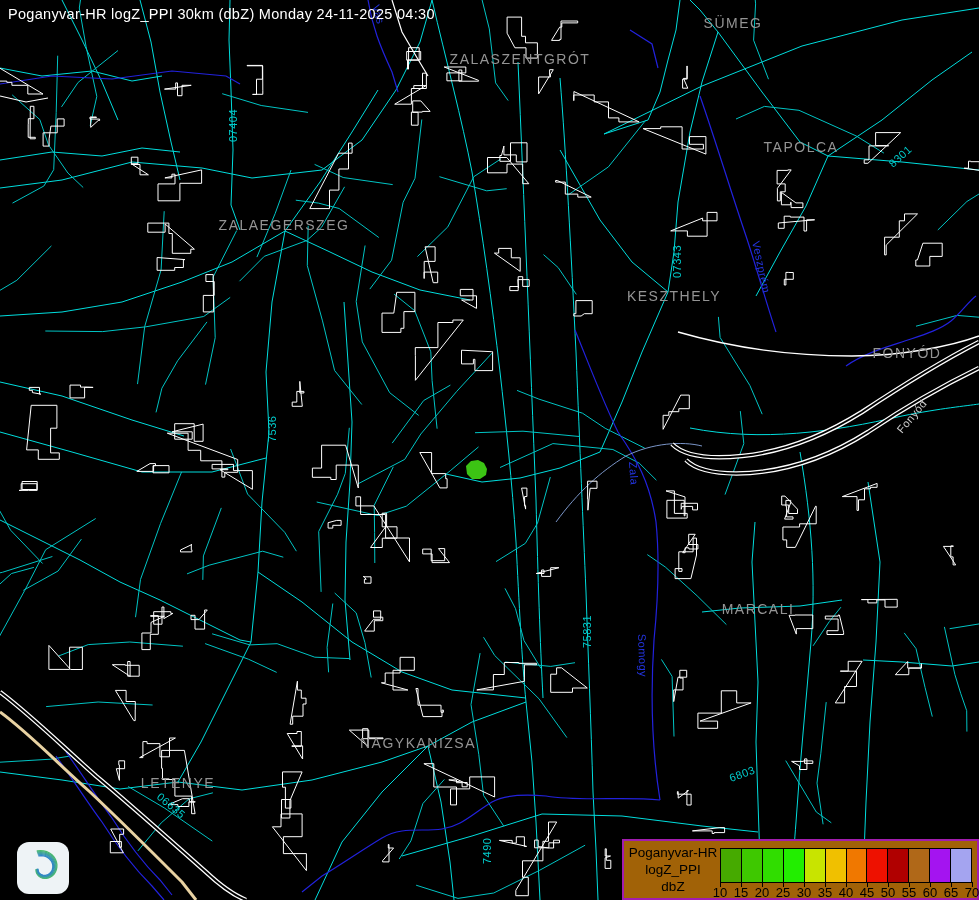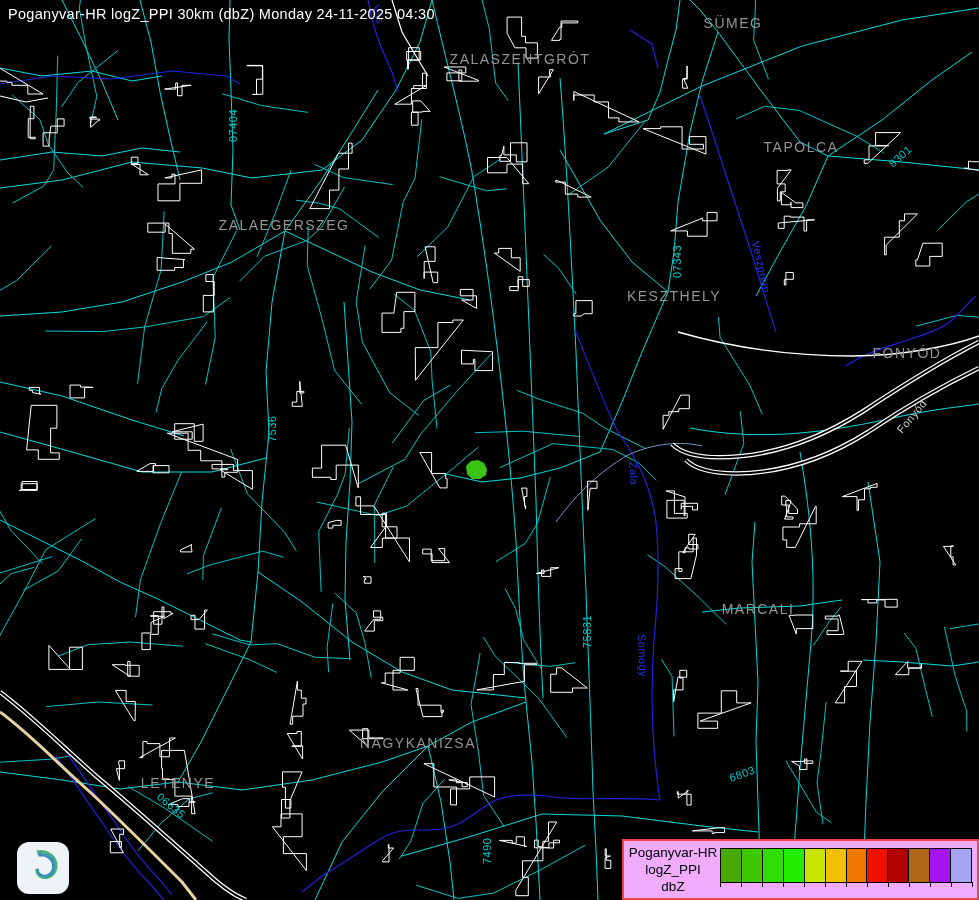--- a/index.html
+++ b/index.html
@@ -5,22 +5,22 @@
   html,body{margin:0;padding:0;background:#000;}
   #screen{position:relative;width:979px;height:900px;background:#000;overflow:hidden;
           font-family:"Liberation Sans",sans-serif;}
   #mapsvg{position:absolute;left:0;top:0;}
   .city{fill:#949494;font-size:14px;letter-spacing:1.5px;}
   .roadlbl{fill:#00cccc;font-size:11px;letter-spacing:.5px;}
   .arealbl{fill:#2233dd;font-size:11px;letter-spacing:.5px;}
   .whitelbl{fill:#cccccc;font-size:11px;letter-spacing:.5px;}
   #title{position:absolute;left:8px;top:6px;color:#fff;font-size:14.5px;letter-spacing:.3px;z-index:5;text-align:center;}
   
-  #legend{position:absolute;left:622px;top:839px;width:357px;height:61px;background:#f0abfc;
-          border:2px solid #ef4444;box-sizing:border-box;z-index:6;}
+  #legend{position:absolute;left:622px;top:839px;width:357px;height:61px;background:#a16207;
+          border:2px solid #a21caf;box-sizing:border-box;z-index:6;}
   #legend-text{position:absolute;left:2px;top:3px;width:94px;text-align:center;color:#000;
                font-size:13.5px;line-height:17px;}
   #swatchbar{position:absolute;left:96px;top:7px;width:250px;height:33px;display:flex;
              border:1px solid #000;box-sizing:content-box;}
   .swatch{flex:1 1 auto;border-right:1px solid #000;}
   .swatch:last-child{border-right:none;}
   #tickrow{position:absolute;left:96px;top:41px;width:252px;height:5px;}
   .tickmark{position:absolute;top:0;width:1px;height:5px;background:#000;}
   #numrow{position:absolute;left:96px;top:44px;width:252px;height:14px;}
   .ticklabel{position:absolute;transform:translateX(-50%);color:#000;font-size:13px;top:0;}
@@ -366,20 +366,35 @@
         <div class="tickmark" style="left: 84px;"></div>
         <div class="tickmark" style="left: 105px;"></div>
         <div class="tickmark" style="left: 126px;"></div>
         <div class="tickmark" style="left: 147px;"></div>
         <div class="tickmark" style="left: 168px;"></div>
         <div class="tickmark" style="left: 189px;"></div>
         <div class="tickmark" style="left: 210px;"></div>
         <div class="tickmark" style="left: 231px;"></div>
         <div class="tickmark" style="left: 252px;"></div>
       </div>
+    <div id="numrow">
+        <span class="ticklabel" style="left: 0px;">10</span>
+        <span class="ticklabel" style="left: 21px;">15</span>
+        <span class="ticklabel" style="left: 42px;">20</span>
+        <span class="ticklabel" style="left: 63px;">25</span>
+        <span class="ticklabel" style="left: 84px;">30</span>
+        <span class="ticklabel" style="left: 105px;">35</span>
+        <span class="ticklabel" style="left: 126px;">40</span>
+        <span class="ticklabel" style="left: 147px;">45</span>
+        <span class="ticklabel" style="left: 168px;">50</span>
+        <span class="ticklabel" style="left: 189px;">55</span>
+        <span class="ticklabel" style="left: 210px;">60</span>
+        <span class="ticklabel" style="left: 231px;">65</span>
+        <span class="ticklabel" style="left: 252px;">70</span>
+      </div>
   </div>
 
   <div id="logo">
     <svg id="logosvg" width="44" height="44" viewBox="0 0 44 44">
         <path d="M16.2,5.0 L19.5,4.6 L22.7,4.8 L25.7,5.7 L28.5,7.0 L30.9,8.8 L32.9,11.0 L34.4,13.4 L35.4,16.0 L35.9,18.6 L35.8,21.3 L35.3,23.8 L34.4,26.0 L33.1,28.0 L31.4,29.7 L29.6,31.0 L27.6,31.9 L25.6,32.3 L23.5,32.4 L21.6,32.1 L19.9,31.5 L18.3,30.5 L17.1,29.4 L16.1,28.0 L15.4,26.6 L15.1,25.1 L15.0,23.7" fill="none" stroke="rgb(73,185,110)" stroke-width="1.3" stroke-linecap="round"></path>
         <path d="M16.5,6.0 L19.6,5.6 L22.6,5.8 L25.5,6.6 L28.1,7.9 L30.4,9.6 L32.3,11.6 L33.7,13.9 L34.6,16.3 L35.0,18.8 L35.0,21.3 L34.5,23.6 L33.7,25.8 L32.4,27.7 L30.9,29.3 L29.2,30.5 L27.3,31.3 L25.4,31.7 L23.5,31.8 L21.6,31.5 L20.0,30.9 L18.5,30.0 L17.4,28.9 L16.4,27.7 L15.8,26.3 L15.5,25.0 L15.4,23.6" fill="none" stroke="rgb(68,175,128)" stroke-width="1.3" stroke-linecap="round"></path>
         <path d="M16.9,7.0 L19.8,6.6 L22.6,6.8 L25.3,7.6 L27.7,8.8 L29.9,10.3 L31.6,12.2 L32.9,14.4 L33.8,16.7 L34.2,19.0 L34.2,21.3 L33.8,23.5 L32.9,25.6 L31.8,27.3 L30.3,28.8 L28.7,29.9 L27.0,30.7 L25.2,31.1 L23.4,31.2 L21.7,30.9 L20.1,30.4 L18.8,29.5 L17.6,28.5 L16.8,27.3 L16.2,26.1 L15.9,24.8 L15.8,23.5" fill="none" stroke="rgb(63,165,146)" stroke-width="1.3" stroke-linecap="round"></path>
         <path d="M17.2,7.9 L19.9,7.6 L22.6,7.8 L25.1,8.5 L27.4,9.6 L29.4,11.1 L31.0,12.9 L32.2,14.9 L33.0,17.0 L33.4,19.2 L33.4,21.4 L33.0,23.4 L32.2,25.3 L31.1,27.0 L29.8,28.4 L28.3,29.4 L26.6,30.1 L24.9,30.5 L23.3,30.6 L21.7,30.3 L20.2,29.8 L19.0,29.0 L17.9,28.1 L17.1,27.0 L16.6,25.8 L16.3,24.6 L16.2,23.4" fill="none" stroke="rgb(57,154,164)" stroke-width="1.3" stroke-linecap="round"></path>
         <path d="M17.5,8.9 L20.1,8.7 L22.5,8.8 L24.9,9.5 L27.0,10.5 L28.8,11.9 L30.3,13.5 L31.5,15.4 L32.3,17.4 L32.6,19.4 L32.6,21.4 L32.2,23.3 L31.5,25.1 L30.5,26.6 L29.2,27.9 L27.8,28.9 L26.3,29.6 L24.7,29.9 L23.2,30.0 L21.7,29.7 L20.4,29.2 L19.2,28.5 L18.2,27.6 L17.5,26.6 L17.0,25.5 L16.7,24.4 L16.6,23.3" fill="none" stroke="rgb(52,144,182)" stroke-width="1.3" stroke-linecap="round"></path>
         <path d="M17.9,9.9 L20.2,9.7 L22.5,9.8 L24.6,10.4 L26.6,11.4 L28.3,12.7 L29.7,14.2 L30.8,15.9 L31.5,17.7 L31.8,19.6 L31.8,21.5 L31.4,23.2 L30.8,24.9 L29.8,26.3 L28.7,27.5 L27.4,28.4 L26.0,29.0 L24.5,29.3 L23.1,29.4 L21.7,29.2 L20.5,28.7 L19.4,28.0 L18.5,27.2 L17.8,26.3 L17.3,25.3 L17.1,24.2 L17.0,23.2" fill="none" stroke="rgb(47,134,200)" stroke-width="1.3" stroke-linecap="round"></path>

